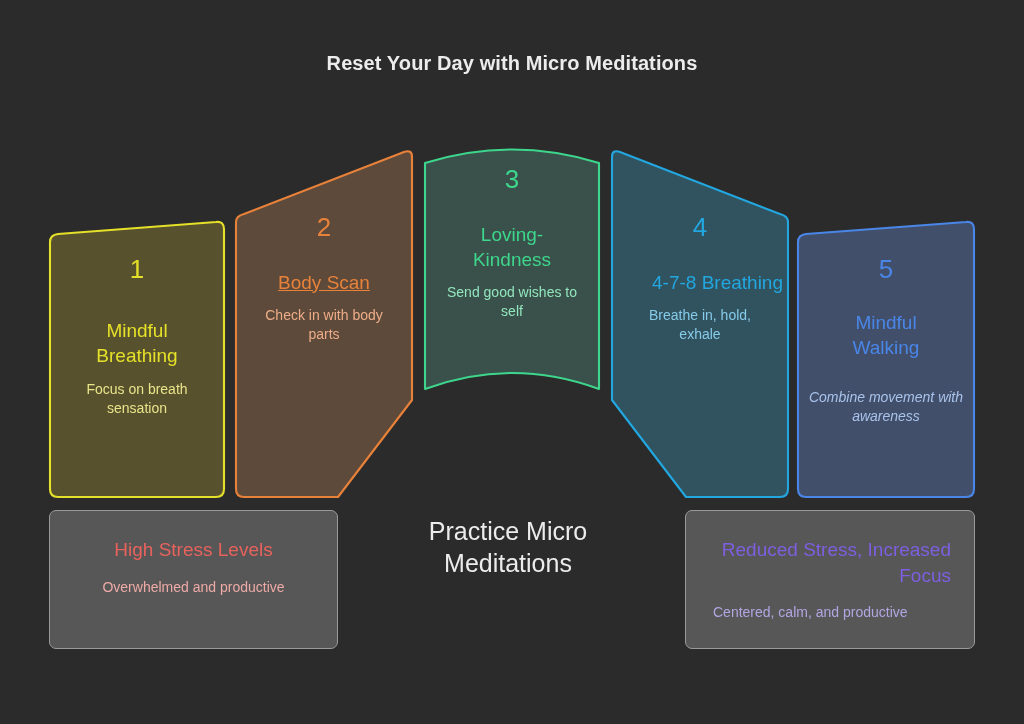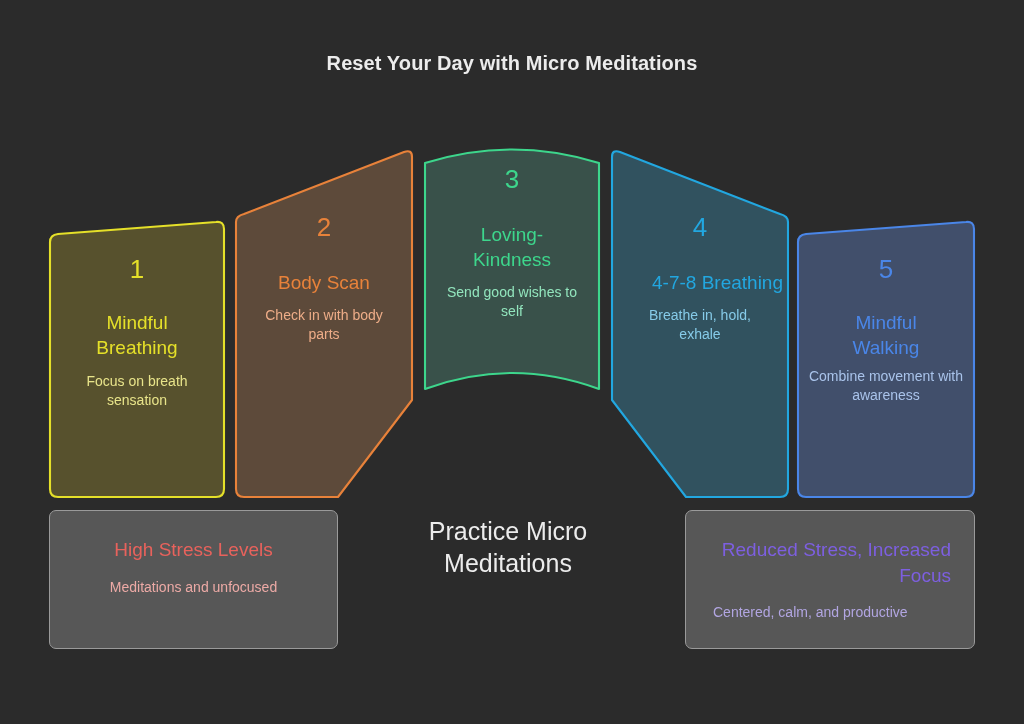--- a/index.html
+++ b/index.html
@@ -117,52 +117,52 @@
 
     <path id="shape-step-3" class="card-shape" d="M 425,163 Q 512,136 599,163 L 599,389 Q 512,357 425,389 Z" fill="#39514a" stroke="#3dd68c" stroke-width="2.1" stroke-linejoin="round"></path>
 
     <path id="shape-step-4" class="card-shape" d="M 620,152 L 780,214 Q 788,216 788,222 L 788,489 Q 788,497 780,497 L 686,497 L 612,400 L 612,157 Q 612,149 620,152 Z" fill="#31525f" stroke="#22a7e0" stroke-width="2.1" stroke-linejoin="round"></path>
 
     <path id="shape-step-5" class="card-shape" d="M 806,234 L 966,222 Q 974,221 974,229 L 974,489 Q 974,497 966,497 L 806,497 Q 798,497 798,489 L 798,242 Q 798,235 806,234 Z" fill="#414f6b" stroke="#4a86e8" stroke-width="2.1" stroke-linejoin="round"></path>
   </svg>
 
   <div class="card-text" style="left:52px; top:255px; width:170px;">
     <div class="card-num" style="color:#e5e029;">1</div>
-    <div class="card-name" style="color:#e5e029; margin-top:26px; padding:0 28px;">Mindful Breathing</div>
+    <div class="card-name" style="color:#e5e029; margin-top:34px; padding:0 28px;">Mindful Breathing</div>
     <div class="card-desc" style="color:#e8e48a; margin-top:12px; padding:0 12px;">Focus on breath sensation</div>
   </div>
 
   <div class="card-text" style="left:239px; top:213px; width:170px;">
     <div class="card-num" style="color:#e8823a;">2</div>
-    <div class="card-name" style="color:#e8823a; margin-top:28px; padding:0 14px;">Body Scan</div>
+    <div class="card-name" style="color:#e8823a; margin-top:28px; padding:0 14px;text-decoration:underline;">Body Scan</div>
     <div class="card-desc" style="color:#eead88; margin-top:11px; padding:0 18px;">Check in with body parts</div>
   </div>
 
   <div class="card-text" style="left:427px; top:165px; width:170px;">
     <div class="card-num" style="color:#3dd68c;">3</div>
     <div class="card-name" style="color:#3dd68c; margin-top:28px; padding:0 30px;">Loving-Kindness</div>
     <div class="card-desc" style="color:#92e5bd; margin-top:11px; padding:0 14px;">Send good wishes to self</div>
   </div>
 
   <div class="card-text" style="left:615px; top:213px; width:170px;">
     <div class="card-num" style="color:#22a7e0;">4</div>
     <div class="card-name" style="color:#22a7e0; margin-top:28px; padding:0 2px;text-align:right;">4-7-8 Breathing</div>
     <div class="card-desc" style="color:#86cbe9; margin-top:11px; padding:0 20px;">Breathe in, hold, exhale</div>
   </div>
 
   <div class="card-text" style="left:801px; top:255px; width:170px;">
     <div class="card-num" style="color:#4a86e8;">5</div>
     <div class="card-name" style="color:#4a86e8; margin-top:26px; padding:0 30px;">Mindful Walking</div>
-    <div class="card-desc" style="color:#a9c3ea; margin-top:7px; padding:0 4px;">Combine movement with awareness</div>
+    <div class="card-desc" style="color:#a9c3ea; margin-top:28px; padding:0 4px;font-style:italic;">Combine movement with awareness</div>
   </div>
 
   <div class="outcome-panel" style="left: 49px; top: 510px; width: 289px; height: 139px; background: rgb(87, 87, 87); border-color: rgb(154, 154, 154);">
   </div>
   <div class="outcome-title" style="left:59px; top:537px; width:269px; text-align:center; color:#e8625c;">High Stress Levels</div>
-  <div class="outcome-desc" style="left:59px; top:578px; width:269px; text-align:center; color:#edaaa6;">Meditations and unfocused</div>
+  <div class="outcome-desc" style="left:59px; top:578px; width:269px; text-align:center; color:#edaaa6;">Overwhelmed and productive</div>
 
   <div class="outcome-panel" style="left: 685px; top: 510px; width: 290px; height: 139px; background: rgb(87, 87, 87); border-color: rgb(154, 154, 154);">
   </div>
   <div class="outcome-title" style="left:713px; top:537px; width:238px; text-align:right; color:#7d5fe0;">Reduced Stress, Increased Focus</div>
   <div class="outcome-desc" style="left:713px; top:603px; width:238px; text-align:left; color:#b2a6e2;">Centered, calm, and productive</div>
 
   <div id="center-caption" style="color: rgb(236, 236, 236);">Practice Micro Meditations</div>
 
 </div>
 

